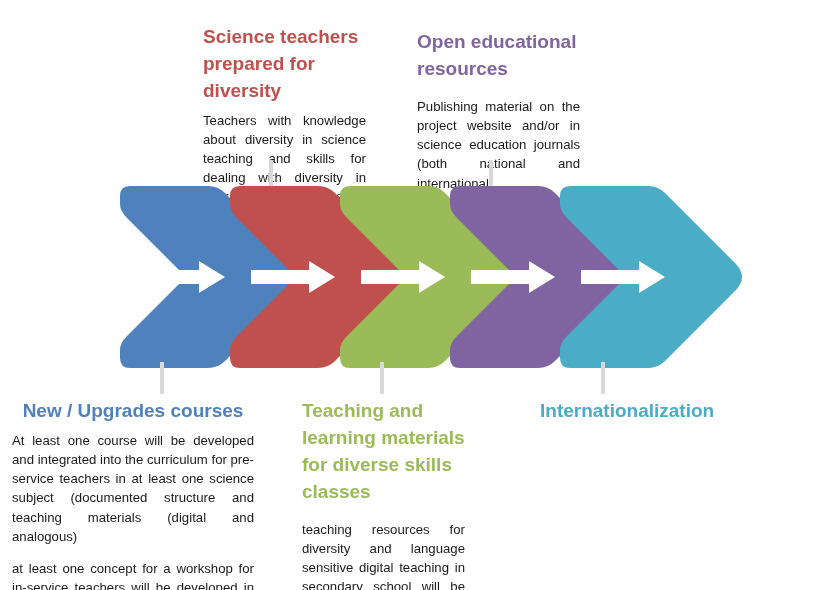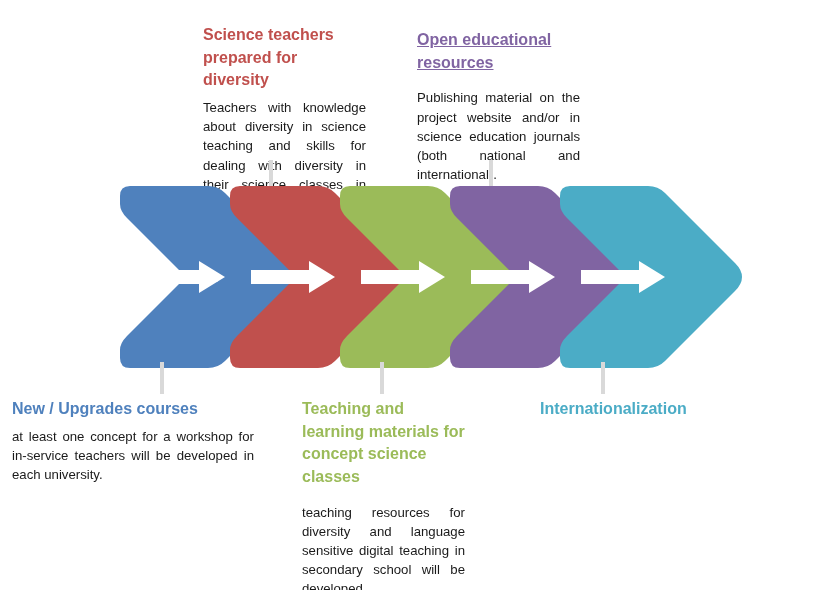--- a/index.html
+++ b/index.html
@@ -21,25 +21,25 @@
     width: 813px;
     height: 590px;
   }
 
   
   .block {
     position: absolute;
   }
   .block-title {
     font-weight: bold;
-    font-size: 16px;
+    font-size: 19px;
     line-height: 1.42;
     margin: 0 0 6px 0;
   }
-  .block-title.centered { text-align: left; }
+  .block-title.centered { text-align: center; }
   .block-body {
     font-size: 13.2px;
     line-height: 1.45;
     text-align: justify;
     margin: 0;
     color: #1a1a1a;
   }
   .block-body + .block-body { margin-top: 13px; }
   .gap-top { margin-top: 14px; }
 
@@ -85,21 +85,21 @@
 <body>
 
 <div class="stage">
 
   <div class="block" id="block-top-red">
     <p class="block-title" style="color: rgb(192, 80, 77);">Science teachers prepared for diversity</p>
     <p class="block-body">Teachers with knowledge about diversity in science teaching and skills for dealing with diversity in their science classes in order to make it more inclusive.</p>
   </div>
 
   <div class="block" id="block-top-purple">
-    <p class="block-title" style="color: rgb(128, 100, 162); text-decoration: underline;">Open educational resources</p>
+    <p class="block-title" style="color: rgb(128, 100, 162);">Open educational resources</p>
     <p class="block-body gap-top">Publishing material on the project website and/or in science education journals (both national and international).</p>
   </div>
 
   <div class="stem stem-up-2" style="background: rgb(217, 217, 217);"></div>
   <div class="stem stem-up-4" style="background: rgb(217, 217, 217);"></div>
 
   <div class="chevron-row">
     <svg class="chevron-svg" width="813" height="198" viewBox="0 0 813 198" xmlns="http://www.w3.org/2000/svg">
       <defs>
 
@@ -156,25 +156,26 @@
       </g>
     </svg>
   </div>
 
   <div class="stem stem-dn-1" style="background: rgb(217, 217, 217);"></div>
   <div class="stem stem-dn-3" style="background: rgb(217, 217, 217);"></div>
   <div class="stem stem-dn-5" style="background: rgb(217, 217, 217);"></div>
 
   <div class="block" id="block-bot-blue">
     <p class="block-title centered" style="color: rgb(79, 129, 189);">New / Upgrades courses</p>
+    <p class="block-body">At least one course will be developed and integrated into the curriculum for pre-service teachers in at least one science subject (documented structure and teaching materials (digital and analogous)</p>
     <p class="block-body">at least one concept for a workshop for in-service teachers will be developed in each university.</p>
   </div>
 
   <div class="block" id="block-bot-green">
-    <p class="block-title" style="color: rgb(155, 187, 89);">Teaching and learning materials for concept science classes</p>
+    <p class="block-title" style="color: rgb(155, 187, 89);">Teaching and learning materials for diverse skills classes</p>
     <p class="block-body gap-top">teaching resources for diversity and language sensitive digital teaching in secondary school will be developed</p>
   </div>
 
   <div class="block" id="block-bot-teal">
     <p class="block-title" style="color: rgb(75, 172, 198); margin-left: 12px;">Internationalization</p>
   </div>
 
 </div>
 
 </body></html>

